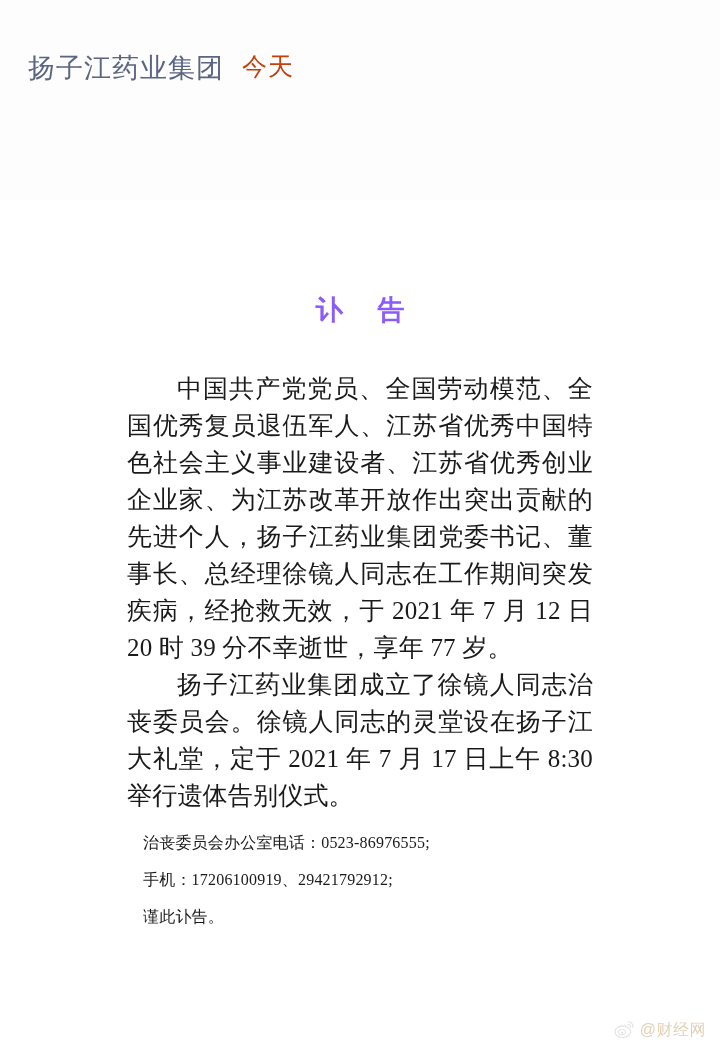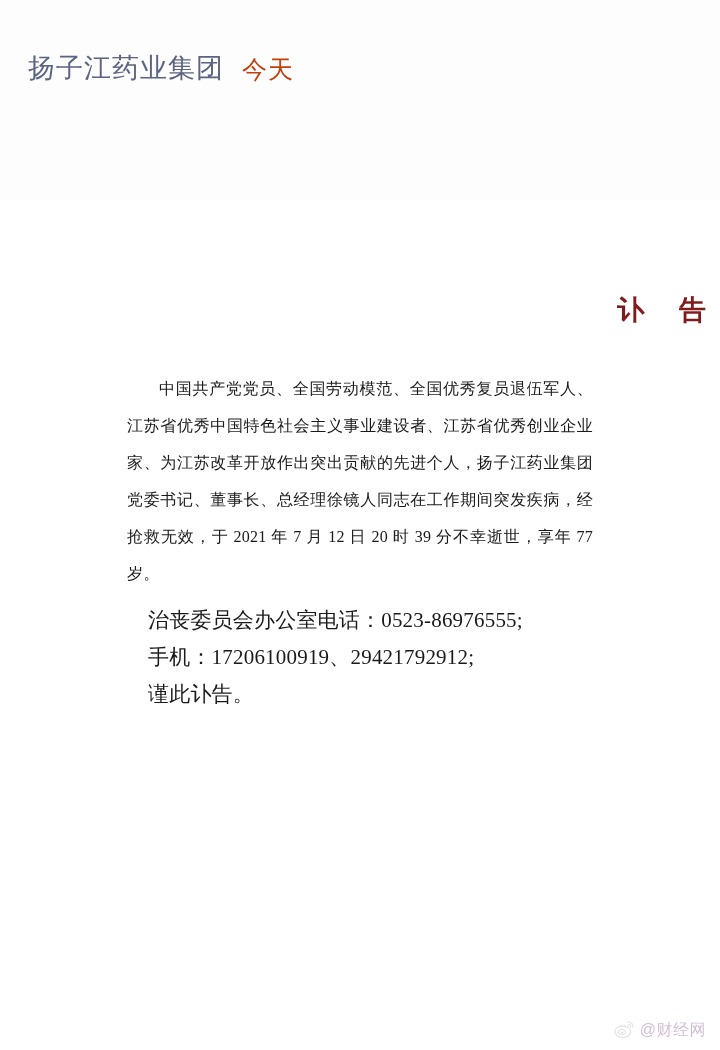--- a/index.html
+++ b/index.html
@@ -37,21 +37,21 @@
     font-size: 44px;
     font-weight: 700;
     color: #1f1f1f;
     letter-spacing: 1px;
     line-height: 1.25;
     margin: 0;
   }
   .post-meta {
     margin-top: 26px;
     display: flex;
-    align-items: flex-end;
+    align-items: flex-start;
     gap: 18px;
   }
   .post-source {
     font-family: "Liberation Sans", sans-serif;
     font-size: 27px;
     font-weight: 400;
     color: #5b6480;
     letter-spacing: 1px;
   }
   .post-time {
@@ -66,55 +66,55 @@
   .doc {
     position: absolute;
     left: 0;
     top: 200px;
     width: 720px;
     height: 850px;
     background: #ffffff;
   }
 
   .doc-title {
-    text-align: right;
+    text-align: center;
     font-family: "Liberation Serif", "DejaVu Serif", serif;
     font-size: 27px;
     font-weight: 700;
-    color: #7f1d1d;
+    color: #8b5cf6;
     letter-spacing: 14px;
     text-indent: 14px;
     margin: 0;
     padding-top: 92px;
   }
 
   .doc-body {
     margin: 0 auto;
     width: 466px;
     padding-top: 42px;
   }
 
   .doc-p {
     font-family: "Liberation Serif", "DejaVu Serif", serif;
-    font-size: 16px;
+    font-size: 25px;
     line-height: 37px;
     color: #1a1a1a;
     text-align: justify;
     text-justify: inter-ideograph;
     text-indent: 2em;
     margin: 0;
     letter-spacing: 0.2px;
   }
 
   .contact-block {
     margin-top: 10px;
   }
   .contact-line {
     font-family: "Liberation Serif", "DejaVu Serif", serif;
-    font-size: 21px;
+    font-size: 16px;
     line-height: 37px;
     color: #1a1a1a;
     text-indent: 1em;
     margin: 0;
     letter-spacing: 0.2px;
     white-space: nowrap;
   }
 
   
   .watermark {
@@ -128,21 +128,21 @@
   }
   .watermark-logo {
     width: 21px;
     height: 21px;
     flex: none;
     display: block;
   }
   .watermark-text {
     font-family: "Liberation Sans", sans-serif;
     font-size: 16px;
-    color: #701a75;
+    color: #a16207;
     letter-spacing: 0.5px;
     line-height: 1;
   }
 </style>
 </head>
 <body>
 
 <div class="page">
 
   <div class="post-header">
@@ -152,20 +152,21 @@
     </div>
   </div>
 
   <div class="doc">
 
     <div class="doc-title">讣 告</div>
 
     <div class="doc-body">
 
       <p class="doc-p">中国共产党党员、全国劳动模范、全国优秀复员退伍军人、江苏省优秀中国特色社会主义事业建设者、江苏省优秀创业企业家、为江苏改革开放作出突出贡献的先进个人，扬子江药业集团党委书记、董事长、总经理徐镜人同志在工作期间突发疾病，经抢救无效，于 2021 年 7 月 12 日 20 时 39 分不幸逝世，享年 77 岁。</p>
+      <p class="doc-p">扬子江药业集团成立了徐镜人同志治丧委员会。徐镜人同志的灵堂设在扬子江大礼堂，定于 2021 年 7 月 17 日上午 8:30 举行遗体告别仪式。</p>
 
       <div class="contact-block">
         <p class="contact-line">治丧委员会办公室电话：0523-86976555;</p>
         <p class="contact-line">手机：17206100919、29421792912;</p>
         <p class="contact-line">谨此讣告。</p>
       </div>
 
     </div>
   </div>
 

